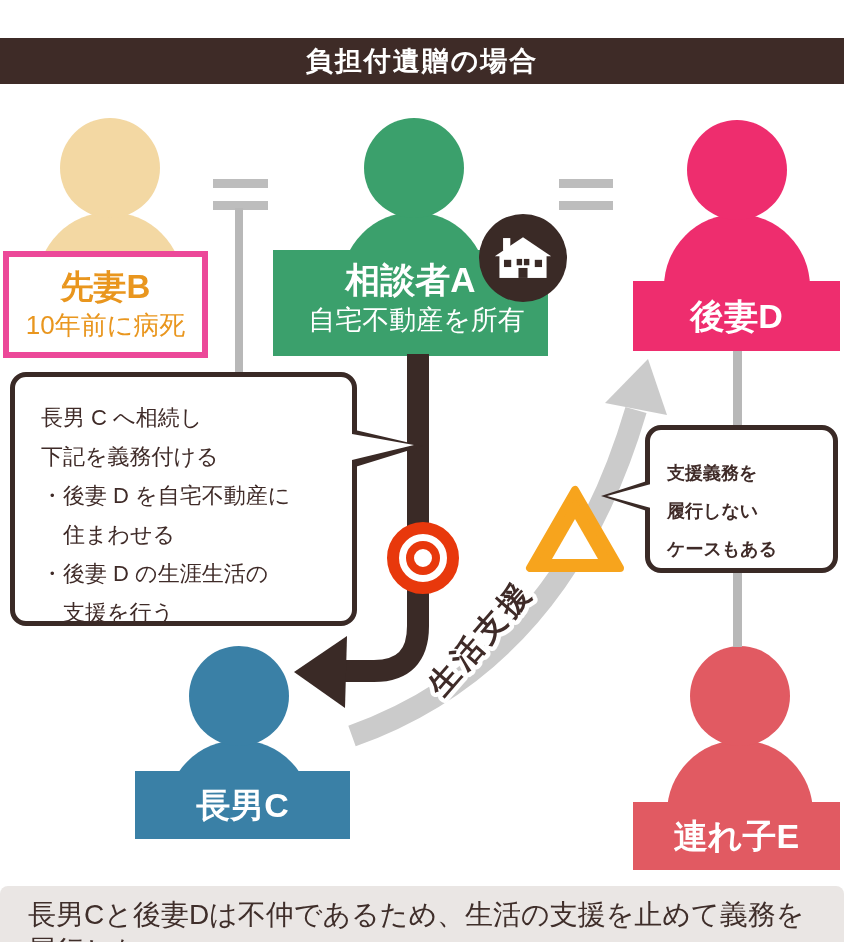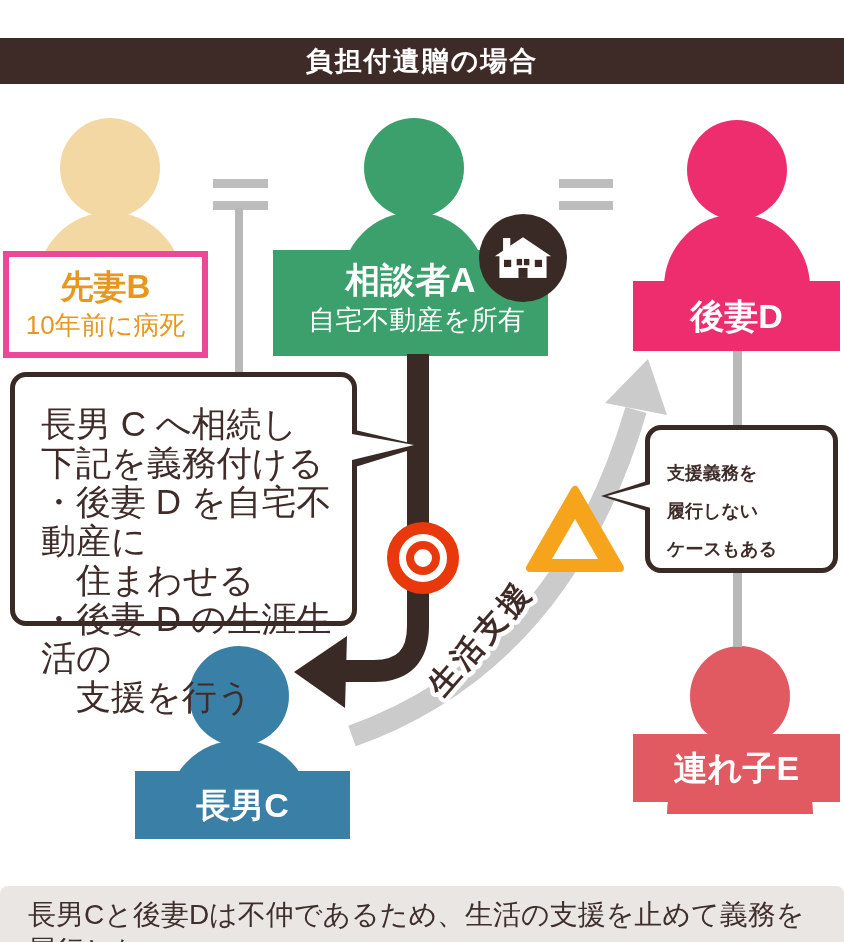--- a/index.html
+++ b/index.html
@@ -18,36 +18,36 @@
   .pbox{box-sizing:border-box;text-align:center;color:#fff;z-index:3;}
   .pbox .nm{display:block;font-weight:bold;}
   .box-b{left:3px;top:213px;width:205px;height:107px;background:#fff;border:6px solid #ec4899;color:#e9961e;padding-top:10px;}
   .box-b .nm{font-size:33px;line-height:40px;}
   .box-b .nt{display:block;font-size:26px;line-height:36px;}
   .box-a{left:273px;top:212px;width:275px;height:106px;background:#3ba06c;padding-top:9px;}
   .box-a .nm{font-size:35px;line-height:42px;}
   .box-a .nt{display:block;font-size:27px;line-height:38px;padding-left:12px;}
   .box-d{left:633px;top:243px;width:207px;height:70px;background:#ee2d6e;}
   .box-c{left:135px;top:733px;width:215px;height:68px;background:#3a80a6;}
-  .box-e{left:633px;top:696px;width:207px;height:68px;background:#e15a62;}
+  .box-e{left:633px;top:764px;width:207px;height:68px;background:#e15a62;}
   .box-d .nm,.box-c .nm,.box-e .nm{font-size:34px;line-height:70px;}
   .box-c .nm,.box-e .nm{line-height:68px;}
   
   .eqbar{height:9px;background:#bdbdbd;}
   .vline{background:#b8b8b8;z-index:1;}
   
   .house-circle{left:479px;top:176px;width:88px;height:88px;border-radius:50%;background:#3a2a26;
                 z-index:4;display:flex;align-items:center;justify-content:center;}
   
   .overlay{left:0;top:0;z-index:5;pointer-events:none;}
   
   .bubble{box-sizing:border-box;background:#fff;border:5px solid #3a2a26;border-radius:16px;
           color:#3f2b28;z-index:6;white-space:pre-line;}
-  .bubble-left{left:10px;top:334px;width:347px;height:254px;font-size:35px;line-height:39px;
-               padding:27px 8px 0 26px;}
+  .bubble-left{left:10px;top:334px;width:347px;height:254px;font-size:22px;line-height:39px;
+               padding:21px 8px 0 26px;}
   .bubble-right{left:645px;top:387px;width:193px;height:148px;font-size:18px;line-height:38px;
                 padding:24px 4px 0 17px;font-weight:bold;}
   .tail{position:absolute;width:0;height:0;}
   .tL-out{right:-66px;top:58px;border-top:16px solid transparent;border-bottom:21px solid transparent;border-left:68px solid #3a2a26;}
   .tL-in{right:-57px;top:62px;border-top:11px solid transparent;border-bottom:15px solid transparent;border-left:62px solid #fff;}
   .tR-out{left:-44px;top:56px;border-top:15px solid transparent;border-bottom:15px solid transparent;border-right:46px solid #3a2a26;}
   .tR-in{left:-38px;top:59px;border-top:12px solid transparent;border-bottom:12px solid transparent;border-right:44px solid #fff;}
   
   .footer{left:0;top:848px;width:844px;height:86px;background:#eae6e4;border-radius:8px;
           box-sizing:border-box;color:#3f2e2a;font-size:28px;line-height:36px;

